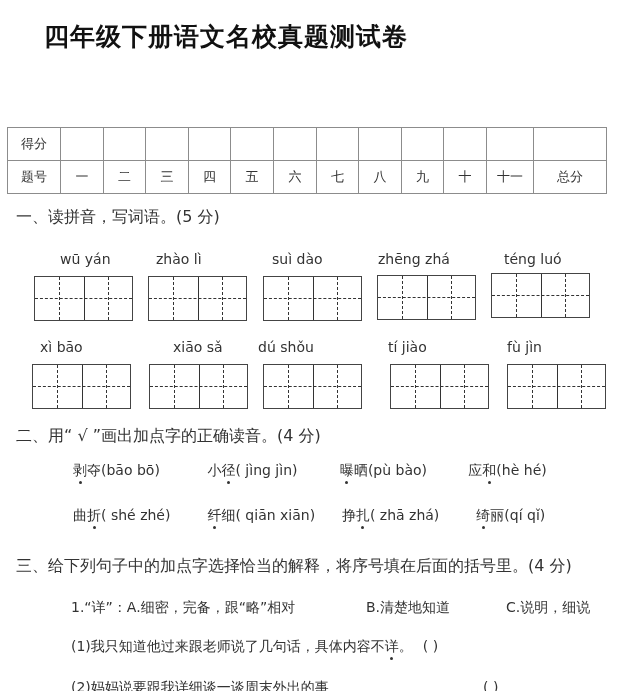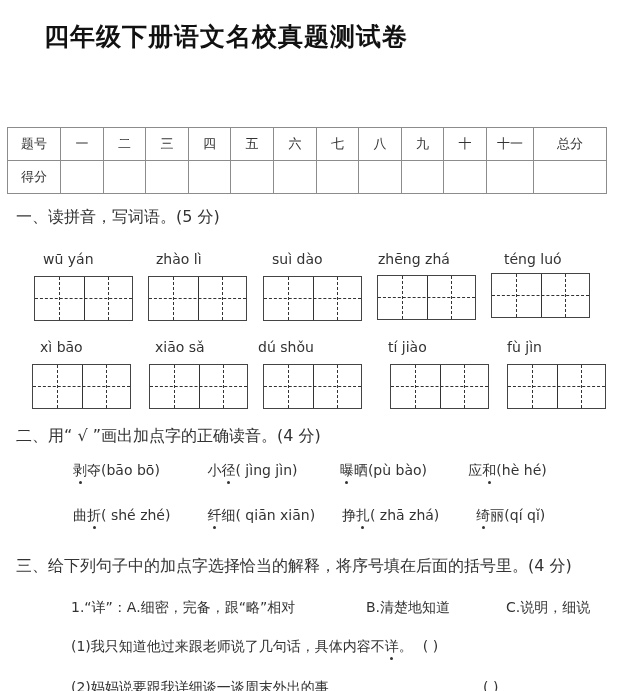--- a/index.html
+++ b/index.html
@@ -25,55 +25,55 @@
   .item { display: inline-block; }
 </style>
 </head>
 <body>
 
 <div class="title">四年级下册语文名校真题测试卷</div>
 
 <table class="score">
   <tbody>
       <tr>
+    <td>得分</td>
+    <td></td>
+    <td></td>
+    <td></td>
+    <td></td>
+    <td></td>
+    <td></td>
+    <td></td>
+    <td></td>
+    <td></td>
+    <td></td>
+    <td></td>
+    <td></td>
+  </tr>
+  <tr>
     <td style="width:52px">题号</td>
     <td style="width:42px">一</td>
     <td style="width:41px">二</td>
     <td style="width:42px">三</td>
     <td style="width:41px">四</td>
     <td style="width:42px">五</td>
     <td style="width:42px">六</td>
     <td style="width:41px">七</td>
     <td style="width:42px">八</td>
     <td style="width:41px">九</td>
     <td style="width:42px">十</td>
     <td style="width:46px">十一</td>
     <td style="width:72px">总分</td>
   </tr>
-  <tr>
-    <td>得分</td>
-    <td></td>
-    <td></td>
-    <td></td>
-    <td></td>
-    <td></td>
-    <td></td>
-    <td></td>
-    <td></td>
-    <td></td>
-    <td></td>
-    <td></td>
-    <td></td>
-  </tr>
 </tbody>
   </table>
 
 <div class="sec" style="top:207px">一、读拼音，写词语。(5 分)</div>
 
-<div class="py" style="left:43px; top:251px">wū  yán</div>
+<div class="py" style="left:60px; top:251px">wū  yán</div>
 <div class="py" style="left:156px; top:251px">zhào   lì</div>
 <div class="py" style="left:272px; top:251px">suì   dào</div>
 <div class="py" style="left:378px; top:251px">zhēng zhá</div>
 <div class="py" style="left:504px; top:251px">téng   luó</div>
 
 <div class="grid" style="left:34px; top:276px">
     <div class="v1"></div>
     <div class="mid"></div>
     <div class="v2"></div>
     <div class="h"></div>
@@ -97,21 +97,21 @@
     <div class="h"></div>
   </div>
 <div class="grid" style="left:491px; top:273px">
     <div class="v1"></div>
     <div class="mid"></div>
     <div class="v2"></div>
     <div class="h"></div>
   </div>
 
 <div class="py" style="left:40px; top:339px">xì   bāo</div>
-<div class="py" style="left:155px; top:339px">xiāo   sǎ</div>
+<div class="py" style="left:173px; top:339px">xiāo   sǎ</div>
 <div class="py" style="left:258px; top:339px">dú   shǒu</div>
 <div class="py" style="left:388px; top:339px">tí     jiào</div>
 <div class="py" style="left:507px; top:339px">fù     jìn</div>
 
 <div class="grid" style="left:32px; top:364px">
     <div class="v1"></div>
     <div class="mid"></div>
     <div class="v2"></div>
     <div class="h"></div>
   </div>

